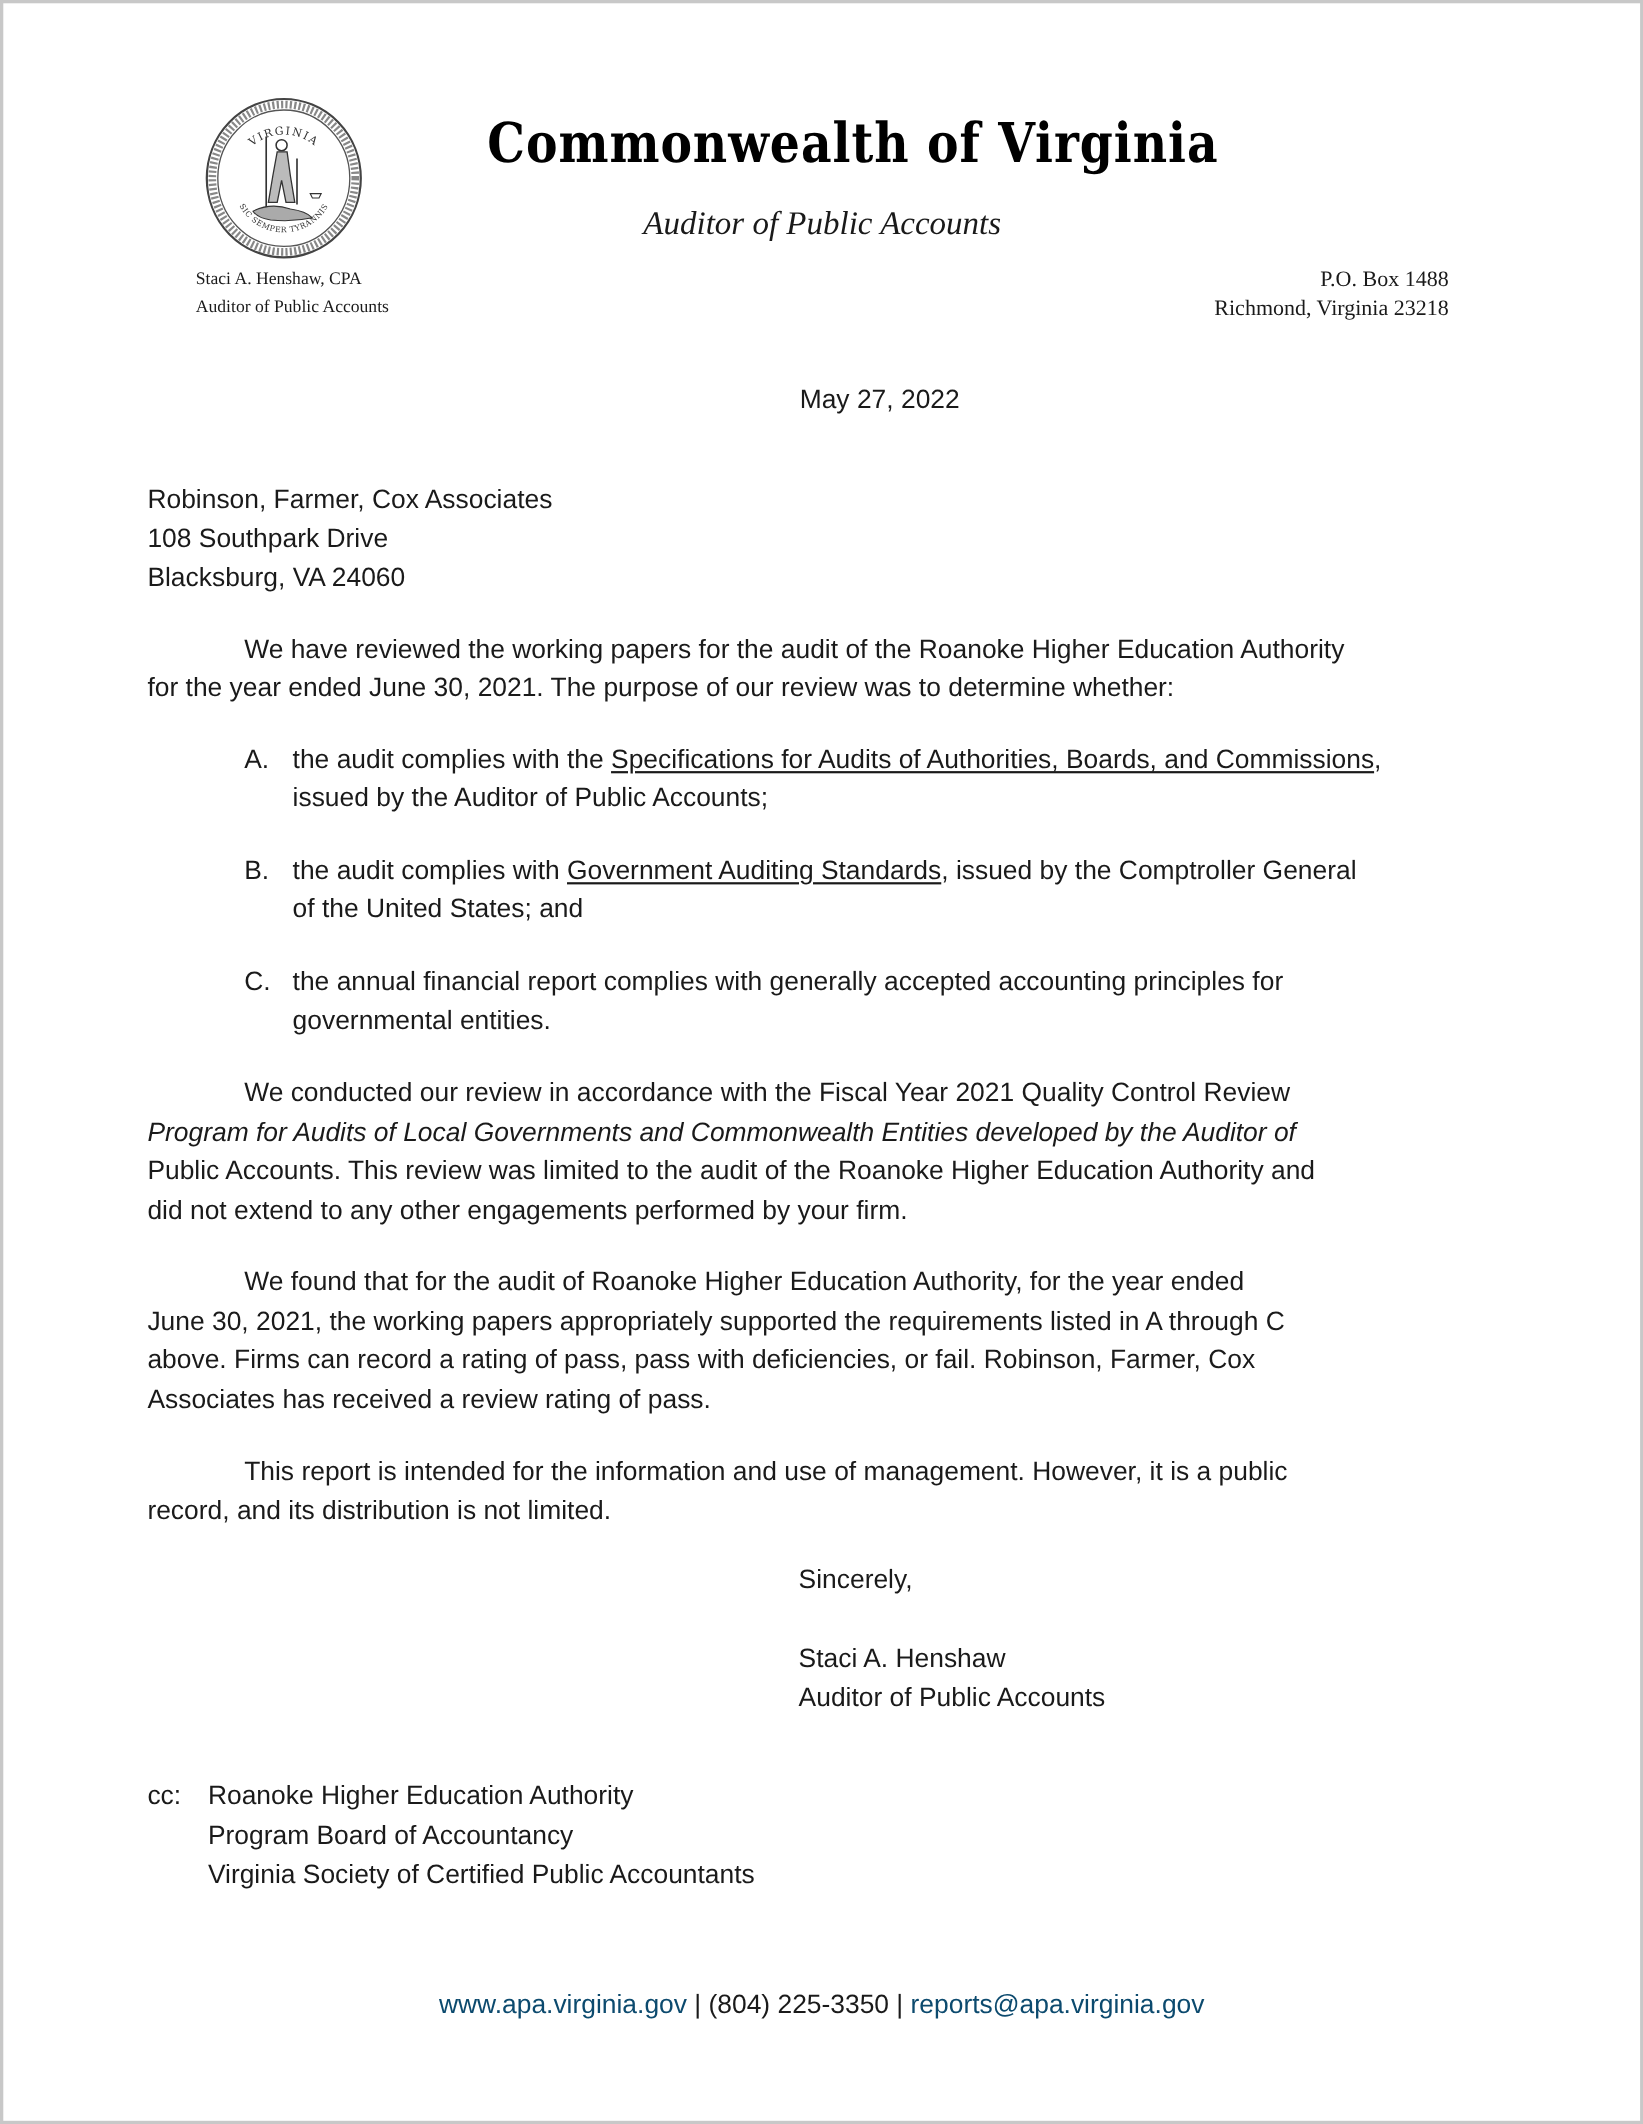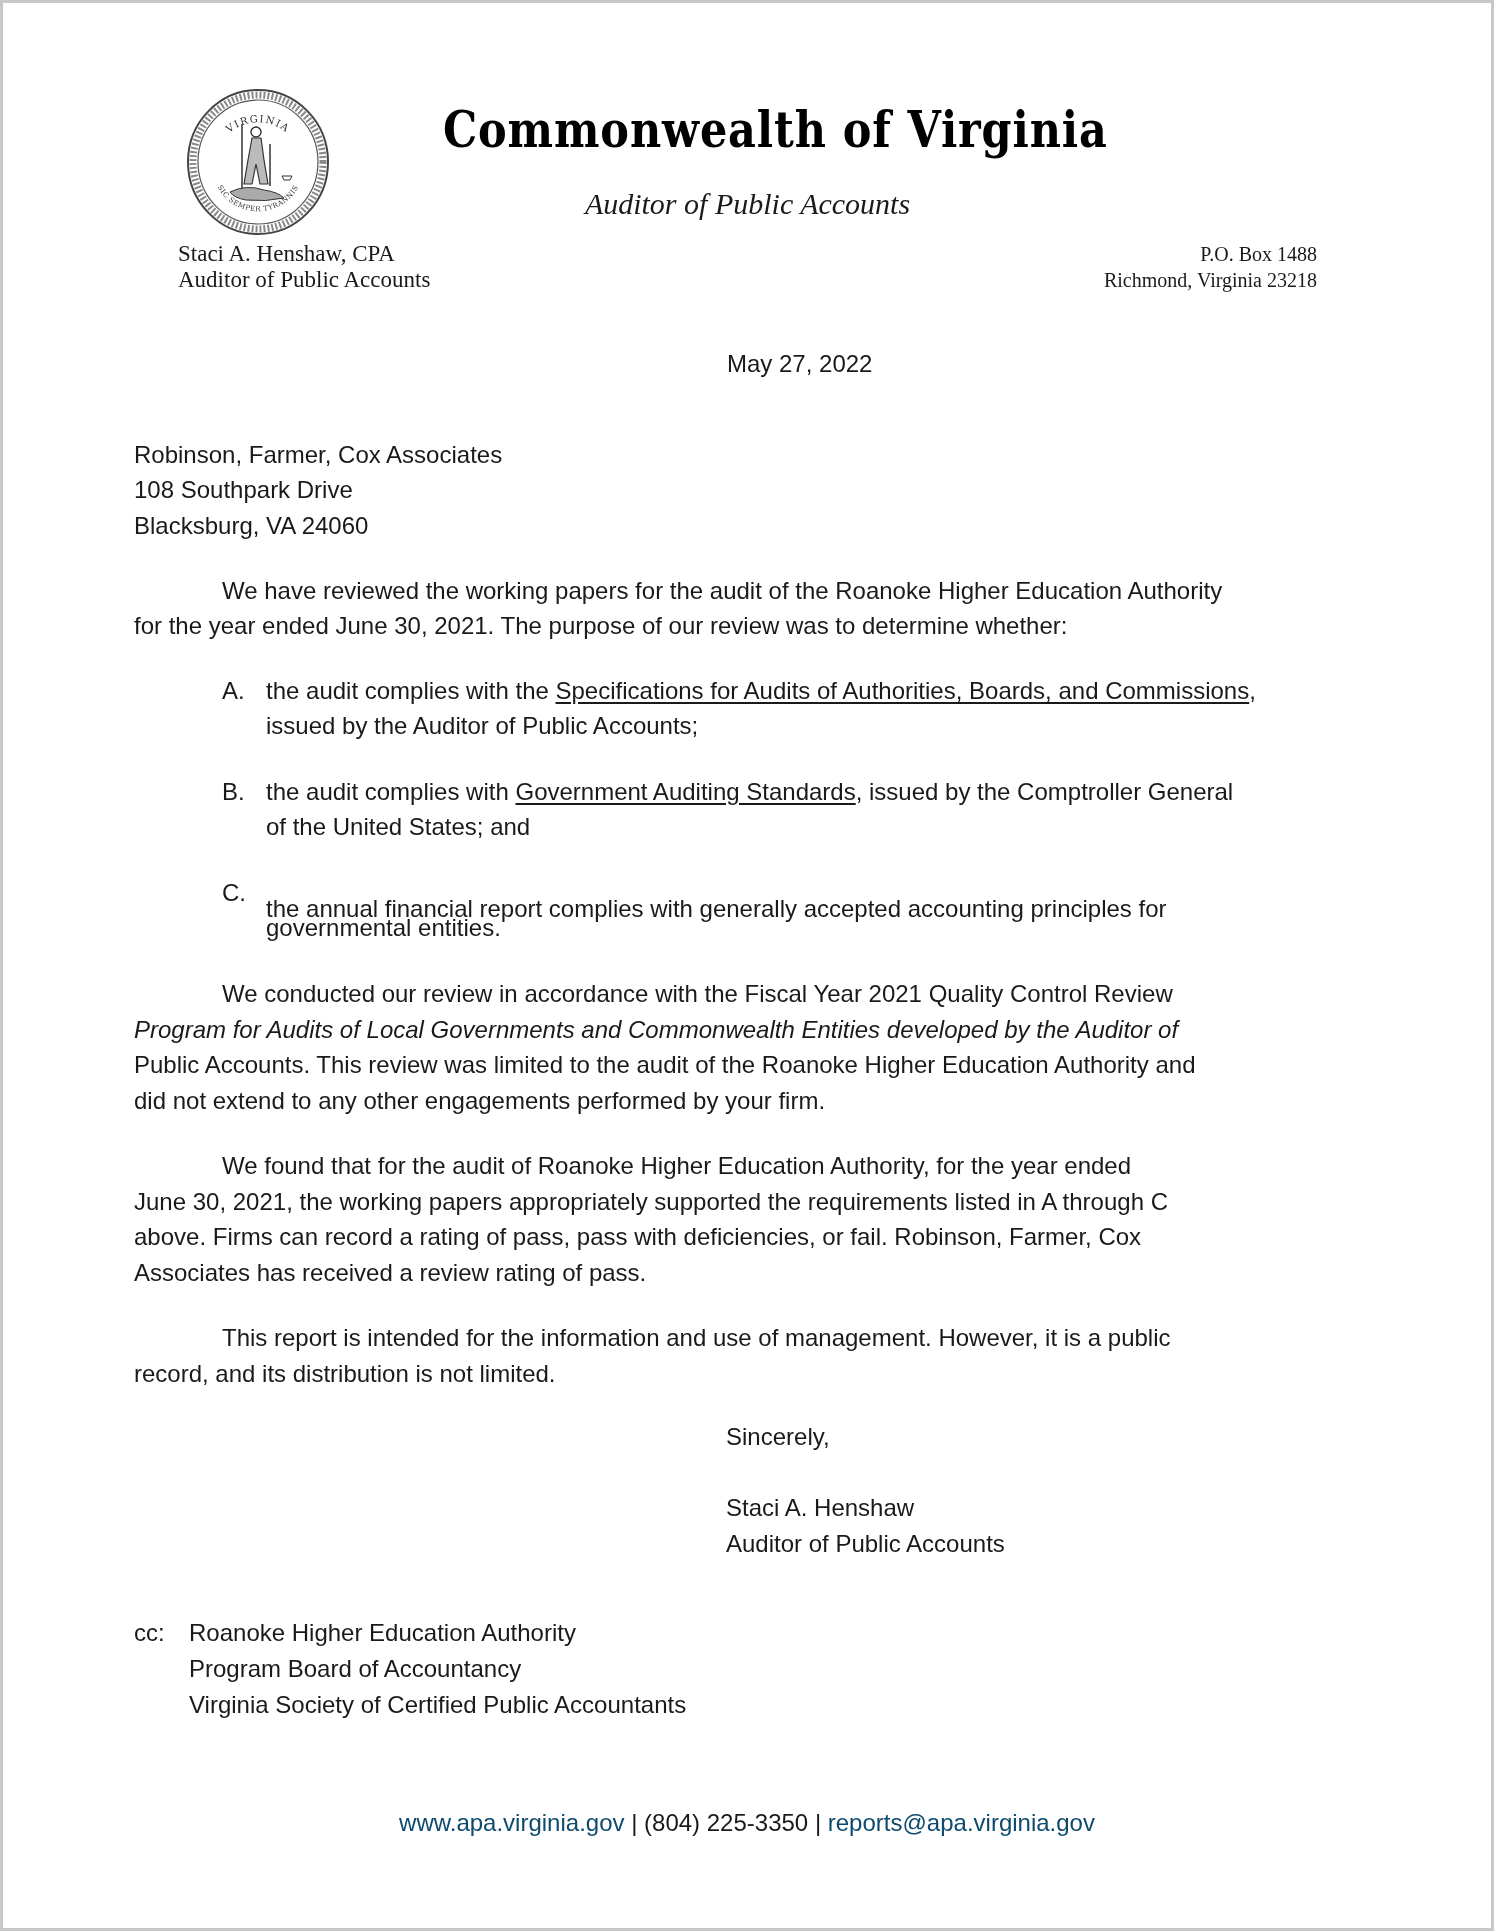--- a/index.html
+++ b/index.html
@@ -19,21 +19,21 @@
   .title {
     font-family: "DejaVu Serif", serif; font-weight: bold;
     font-size: 50px; line-height: 60px; letter-spacing: 1px;
     left: 443px; top: 100px; width: 610px; text-align: center;
     transform-origin: left center; transform: scaleX(0.86);
   }
   .subtitle {
     font-style: italic; font-size: 30px; line-height: 36px;
     left: 567px; top: 186px; width: 361px; text-align: center;
   }
-  .hdr-left { left: 178px; font-size: 23px; line-height: 26px; }
+  .hdr-left { left: 178px; font-size: 16px; line-height: 26px; }
   .hdr-right { right: 177px; font-size: 20px; line-height: 26px; text-align: right; }
   .jline {
     text-align: justify; text-align-last: justify; white-space: normal;
   }
   .uline { text-decoration: underline; text-underline-offset: 3px; }
   .link { color: #0c4a6e; text-underline-offset: 3px; cursor: pointer; }
   .seal {
     left: 186px; top: 88px; width: 144px; height: 148px;
   }
   .footer {
@@ -96,21 +96,21 @@
 <div>
   <div class="abs body-text" style="left:222px; top:777px">B.</div>
   <div class="abs body-text" style="left: 266px; width: 1093px; top: 777px; display: block; word-spacing: 0px;">
     <span style="white-space: pre; display: inline;">the audit complies with </span><span class="uline" style="display: inline;">Government Auditing Standards</span><span style="white-space: pre; display: inline;">, issued by the Comptroller General</span>
   </div>
   <div class="abs body-text" style="left:266px; top:812px">of the United States; and</div>
 </div>
 
 <div>
   <div class="abs body-text" style="left:222px; top:878px">C.</div>
-  <div class="abs body-text jline" style="left: 266px; width: 1093px; top: 878px; white-space: nowrap; text-align: left; text-align-last: left; word-spacing: 0px; margin-top: 16px;">the annual financial report complies with generally accepted accounting principles for</div>
+  <div class="abs body-text jline" style="left: 266px; width: 1093px; top: 878px; white-space: nowrap; text-align: left; text-align-last: left; word-spacing: 0px;">the annual financial report complies with generally accepted accounting principles for</div>
   <div class="abs body-text" style="left:266px; top:913px">governmental entities.</div>
 </div>
 
 <div>
   <div class="abs body-text jline" style="left: 222px; width: 1137px; top: 979px; white-space: nowrap; text-align: left; text-align-last: left; word-spacing: 0px;">We conducted our review in accordance with the Fiscal Year 2021 Quality Control Review</div>
   <div class="abs body-text jline" style="left: 134px; width: 1225px; top: 1015px; white-space: nowrap; text-align: left; text-align-last: left; word-spacing: 0px; font-style: italic;">Program for Audits of Local Governments and Commonwealth Entities developed by the Auditor of</div>
   <div class="abs body-text jline" style="left: 134px; width: 1225px; top: 1050px; white-space: nowrap; text-align: right; text-align-last: left; word-spacing: 0px;">Public Accounts.  This review was limited to the audit of the Roanoke Higher Education Authority and</div>
   <div class="abs body-text" style="left:134px; top:1086px">did not extend to any other engagements performed by your firm.</div>
 </div>
 

